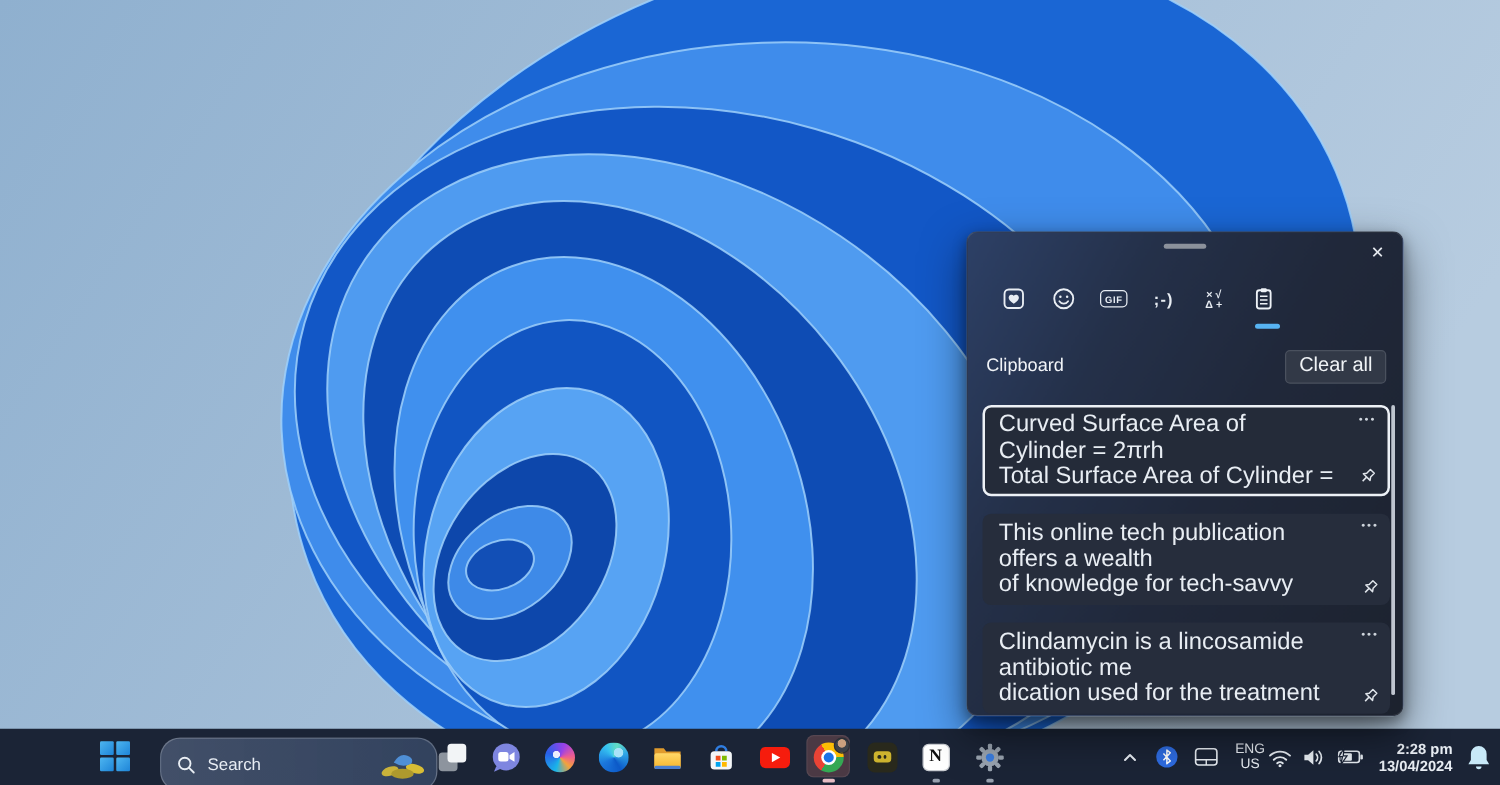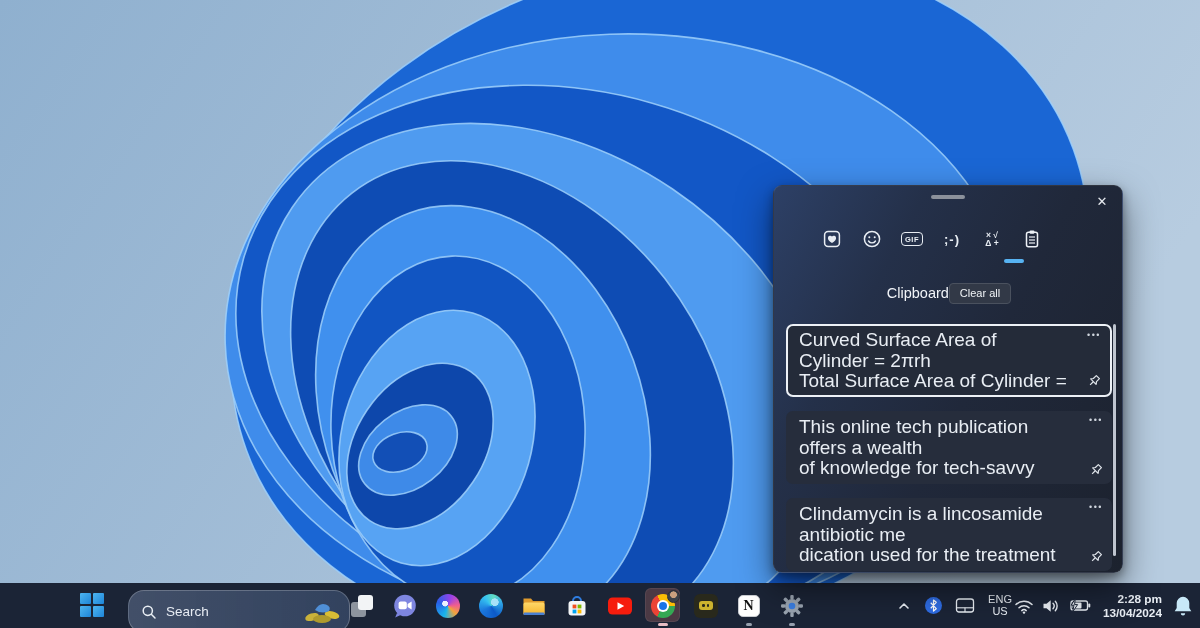--- a/index.html
+++ b/index.html
@@ -15,34 +15,34 @@
            border-radius:9px;
            background:linear-gradient(118deg,#2d4066 0%, #243049 28%, #20283a 55%, #1c222e 100%);
            border:1px solid rgba(255,255,255,.09);
            box-shadow:0 14px 34px rgba(0,0,0,.5), 0 4px 10px rgba(0,0,0,.35);
            color:#e9edf3; z-index:5; }
   .drag-handle { position:absolute; top:9px; left:50%; transform:translateX(-50%);
                  width:34px; height:4px; border-radius:2px; background:#8b919b; }
   .close-btn { position:absolute; top:4px; right:9px; width:22px; height:22px;
                display:flex; align-items:center; justify-content:center;
                color:#e6eaef; font-size:13px; cursor:default; }
-  .tabs { position:absolute; top:38px; left:38px; display:flex; }
+  .tabs { position:absolute; top:38px; left:17px; display:flex; }
   .tab { width:30px; margin:0 5px; height:30px; display:flex; align-items:center;
          justify-content:center; position:relative; color:#e8edf3; }
   .tab .gif-box { border:1.4px solid #e8edf3; border-radius:4px; font-size:7.5px;
                   font-weight:bold; padding:1.5px 3px; letter-spacing:.5px; }
   .tab .kao { font-size:13px; font-weight:bold; letter-spacing:1px; }
   .tab .sym { font-size:8.5px; line-height:8.5px; font-weight:bold; text-align:center; white-space:pre; }
   .tab-underline { position:absolute; left:230px; top:73px; width:20px; height:3.5px;
                    border-radius:2px; background:#57b3f2; }
   .panel-header { position:absolute; top:95px; left:15px; right:13px; height:24px;
-                  display:flex; align-items:center; justify-content:center; }
+                  display:flex; align-items:center; justify-content:space-between; }
   .panel-title { font-size:14.5px; color:#f1f4f8; }
   .clear-all { background:#323947; border:1px solid #4a515e; border-radius:4px;
-               color:#f0f3f6; font-size:11px; padding:3px 10px 4px; }
+               color:#f0f3f6; font-size:16px; padding:3px 10px 4px; }
   .clip-items { position:absolute; top:138px; left:12px; width:326px; }
   .clip-item { position:relative; width:100%; height:73px; border-radius:7px;
                background:#262d3c; margin-bottom:14px; padding:6px 44px 6px 13px; }
   .clip-item.selected { background:#242b39; border:2px solid #edf1f6; padding:4px 42px 4px 11px; }
   .clip-text { font-size:19px; line-height:20.5px; color:#e8edf3; white-space:pre-line;
                overflow:hidden; height:100%; }
   .item-more { position:absolute; top:4px; right:9px; color:#cfd5dd; font-size:9px;
                letter-spacing:1.5px; }
   .item-pin  { position:absolute; bottom:6px; right:8px; width:16px; height:16px; }
   .scrollbar { position:absolute; right:6px; top:138px; width:3px; height:232px;

